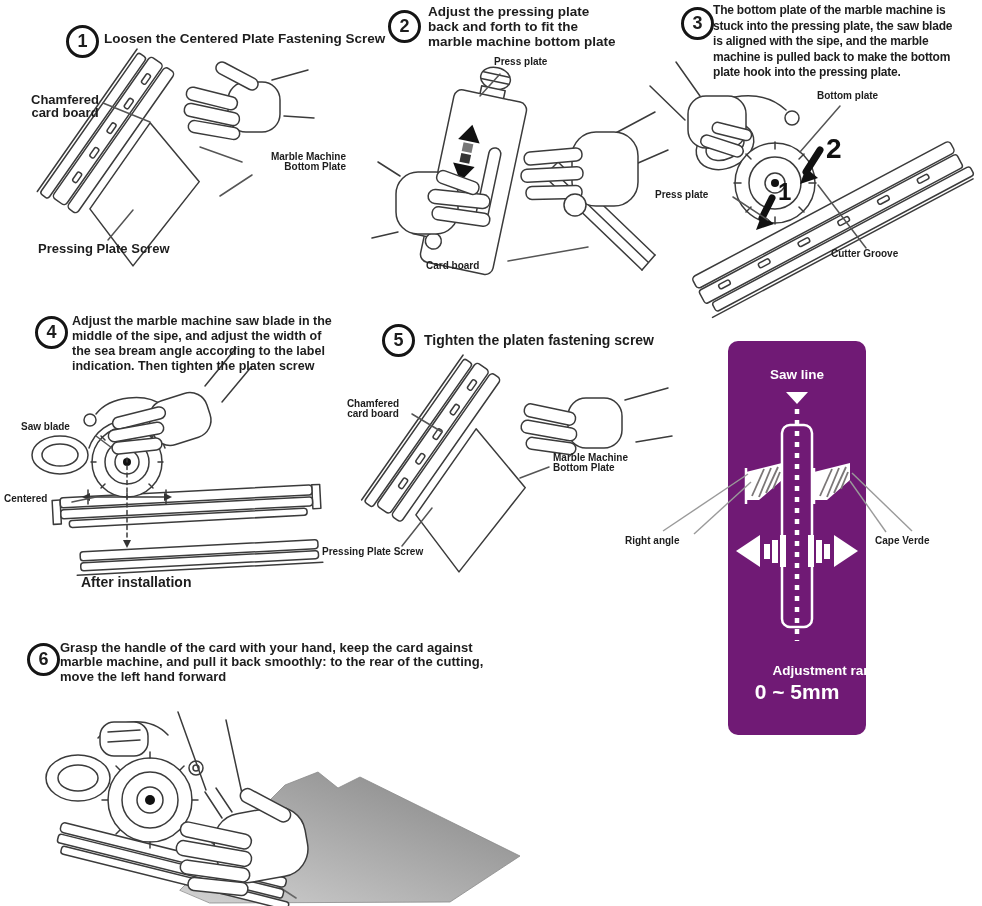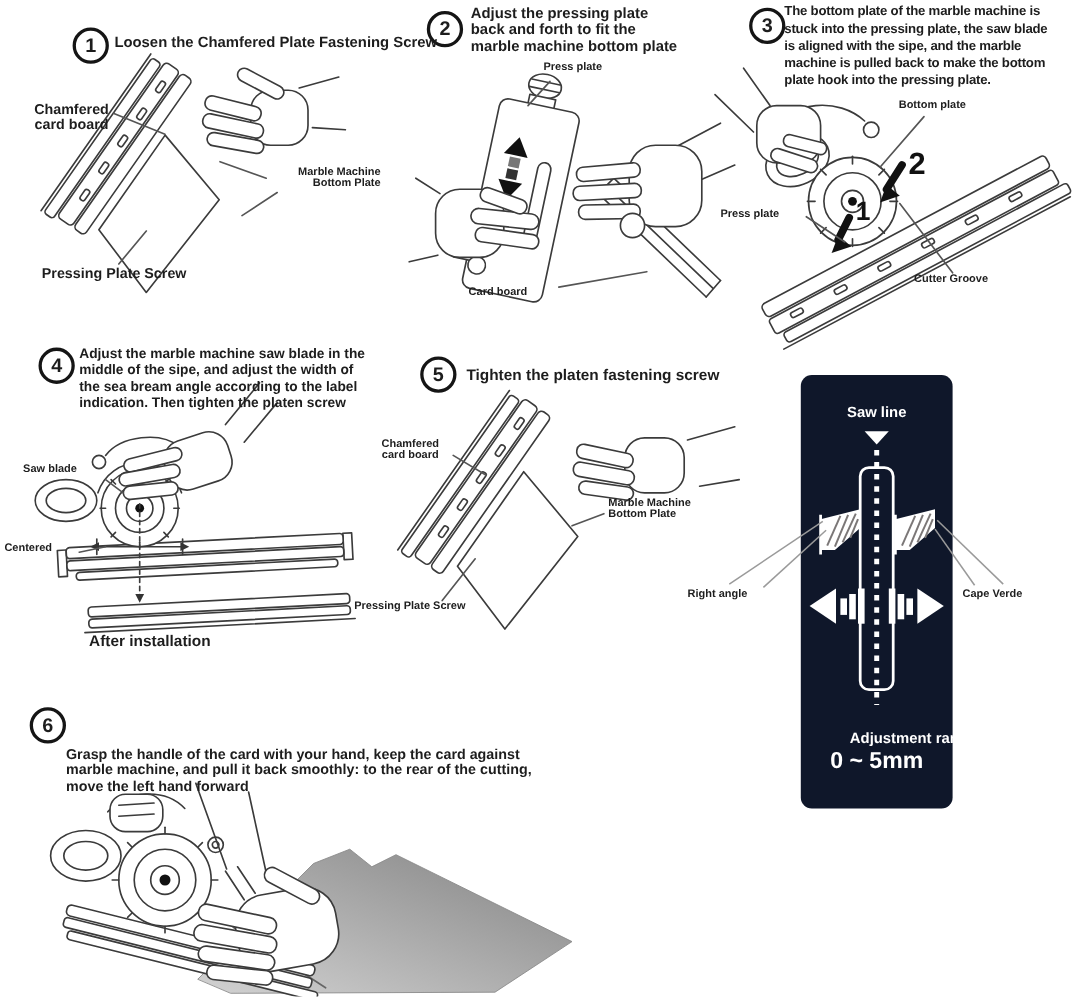--- a/index.html
+++ b/index.html
@@ -298,21 +298,21 @@
 <div class="stepnum" style="left:35px;top:316px;">
     <span>4</span>
   </div>
 <div class="stepnum" style="left:382px;top:324px;">
     <span>5</span>
   </div>
 <div class="stepnum" style="left:27px;top:643px;">
     <span>6</span>
   </div>
 
-<div class="title" style="left:104px;top:31px;font-size:13.5px;">Loosen the Chamfered Plate Fastening Screw</div>
+<div class="title" style="left:104px;top:31px;font-size:13.5px;">Loosen the Centered Plate Fastening Screw</div>
 <div class="lbl" style="left:28px;top:93px;width:74px;text-align:center;font-size:13px;">
   <div>Chamfered</div>
   <div>card board</div>
 </div>
 <div class="lbl" style="left:238px;top:152px;width:108px;text-align:right;">
   <div>Marble Machine</div>
   <div>Bottom Plate</div>
 </div>
 <div class="lbl" style="left:38px;top:242px;font-size:13px;">Pressing Plate Screw</div>
 
@@ -349,27 +349,27 @@
 <div class="lbl" style="left:334px;top:399px;width:78px;text-align:center;">
   <div>Chamfered</div>
   <div>card board</div>
 </div>
 <div class="lbl" style="left:553px;top:453px;width:120px;">
   <div>Marble Machine</div>
   <div>Bottom Plate</div>
 </div>
 <div class="lbl" style="left:322px;top:547px;">Pressing Plate Screw</div>
 
-<div class="txt" style="left:60px;top:641px;font-size:13px;line-height:14.4px;margin-top:38px;">
+<div class="txt" style="left:60px;top:641px;font-size:13px;line-height:14.4px;">
   <div>Grasp the handle of the card with your hand, keep the card against</div>
   <div>marble machine, and pull it back smoothly: to the rear of the cutting,</div>
   <div>move the left hand forward</div>
 </div>
 
-<div class="panel" style="background:#0f172a;">
+<div class="panel" style="background:#701a75;">
   <div class="ptext" style="top:26px;font-size:13.5px;">Saw line</div>
   <svg width="138" height="394" viewBox="0 0 138 394" style="position:absolute;left:0;top:0;">
     <polygon points="58,51 80,51 69,63" fill="#fff"></polygon>
     <line x1="69" y1="68" x2="69" y2="300" stroke="#fff" stroke-width="4.5" stroke-dasharray="5 6"></line>
     <rect x="54" y="84" width="30" height="202" rx="8" fill="none" stroke="#fff" stroke-width="2.5"></rect>
     <g>
       <line x1="18" y1="127" x2="18" y2="163" stroke="#fff" stroke-width="2.5"></line>
       <polygon points="18,131 54,122 54,139 31,159 18,159" fill="#fff"></polygon>
       <g stroke="#7b7777" stroke-width="1.8">
         <line x1="24" y1="155" x2="36" y2="128"></line>

